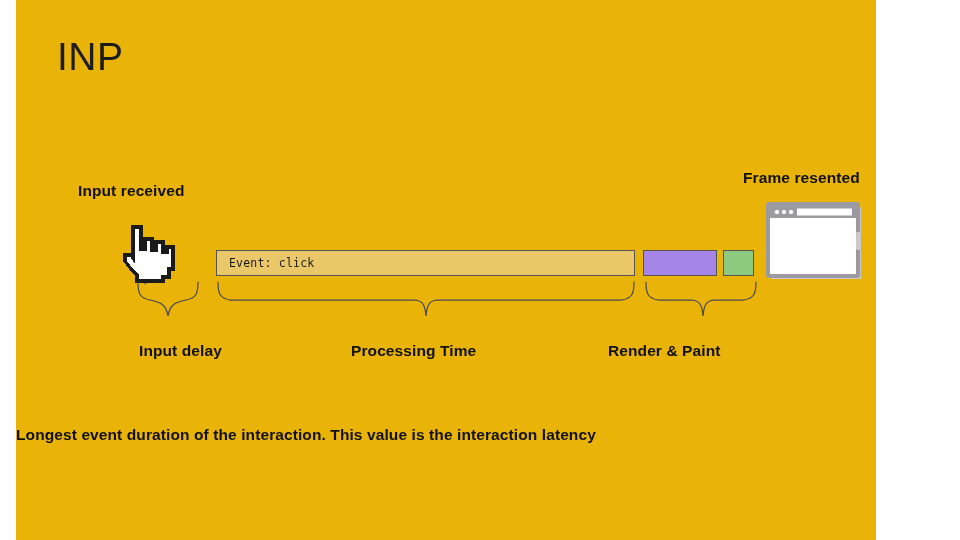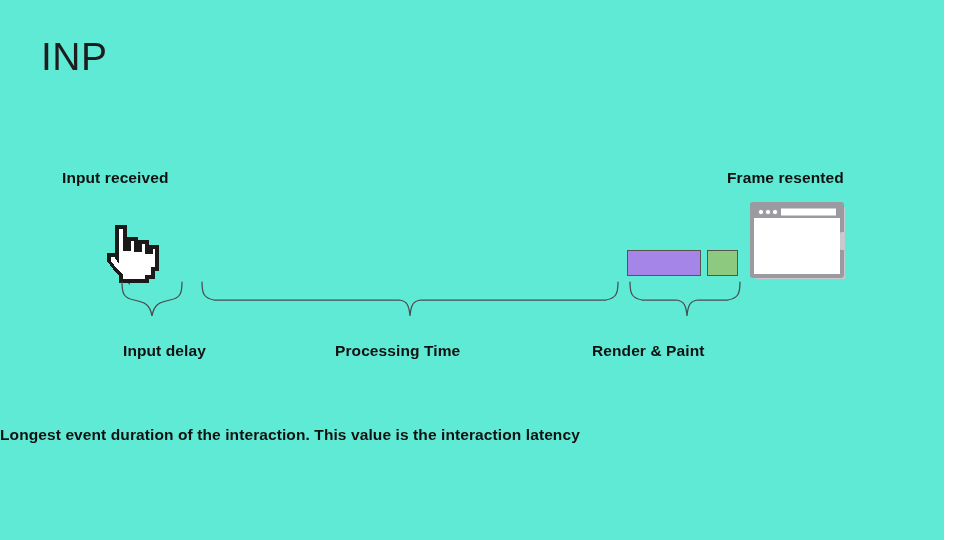--- a/index.html
+++ b/index.html
@@ -7,24 +7,25 @@
     margin: 0;
     padding: 0;
     background: #ffffff;
   }
   body {
     font-family: "Liberation Sans", sans-serif;
     -webkit-font-smoothing: antialiased;
   }
   #slide {
     position: relative;
-    width: 944px;
+    width: 860px;
     height: 540px;
-    background: #5eead4;
+    background: #eab308;
     overflow: hidden;
+    margin-left: 16px;
   }
 
   
   #title {
     position: absolute;
     left: 41px;
     top: 36px;
     font-size: 39px;
     font-weight: 300;
     letter-spacing: 0.5px;
@@ -35,21 +36,21 @@
 
   
   .endpoint-label {
     position: absolute;
     font-size: 15.5px;
     font-weight: bold;
     color: #111111;
     white-space: nowrap;
     letter-spacing: 0.1px;
   }
-  #label-input-received { left: 62px;  top: 169px; text-align: center; }
+  #label-input-received { left: 62px;  top: 182px; text-align: center; }
   #label-frame-presented { left: 727px; top: 169px; }
 
   
   #hand-cursor {
     position: absolute;
     left: 103px;
     top: 223px;
     width: 56px;
     height: 62px;
   }
@@ -150,20 +151,23 @@
 
   <div id="hand-cursor">
     <svg viewBox="0 0 56 62" xmlns="http://www.w3.org/2000/svg" shape-rendering="crispEdges">
       <path d="M14 4 L22 4 L22 26 L26 26 L26 16 L33 16 L33 27 L37 27 L37 19 L44 19 L44 29 L48 29
                L48 24 L54 24 L54 46 L50 46 L50 54 L44 54 L44 58 L18 58 L18 52 L12 46 L6 38
                L6 32 L12 32 L14 35 Z" fill="#ffffff" stroke="#1a1a1a" stroke-width="3.2" stroke-linejoin="miter"></path>
       <path d="M26 60 L29 69" stroke="#6a6a6a" stroke-width="1.4" fill="none"></path>
     </svg>
   </div>
 
+  <div id="bar-event" class="bar">
+    <span id="bar-event-text">Event: click</span>
+  </div>
 
   <div id="bar-render" class="bar"></div>
 
   <div id="bar-paint" class="bar"></div>
 
   <div id="browser-icon">
     <svg viewBox="0 0 97 78" xmlns="http://www.w3.org/2000/svg">
 
       <rect x="5" y="5" width="90" height="72" rx="1" fill="#c9c9cd"></rect>
 

